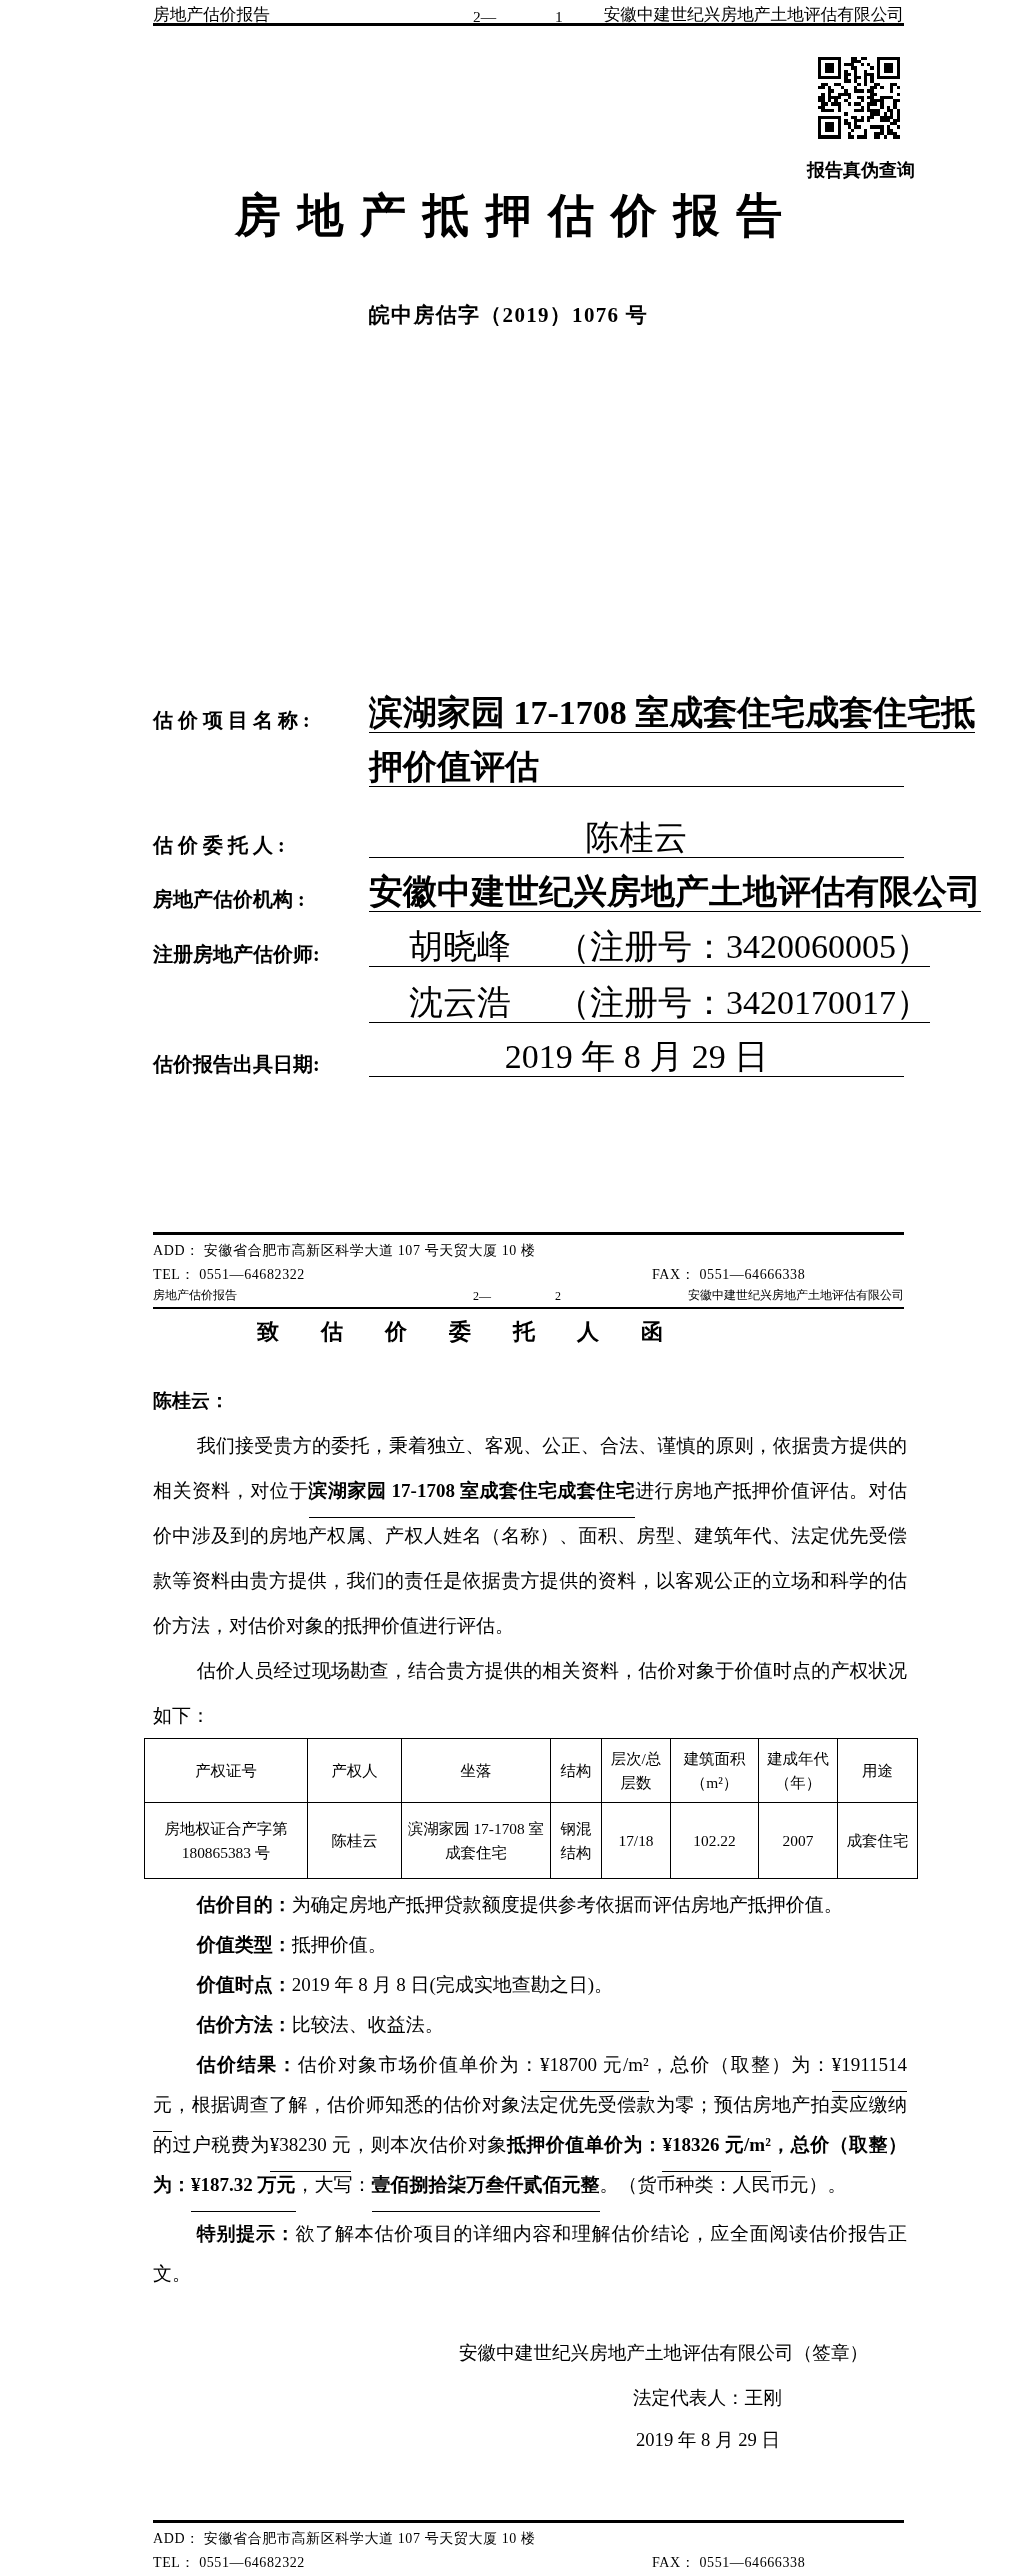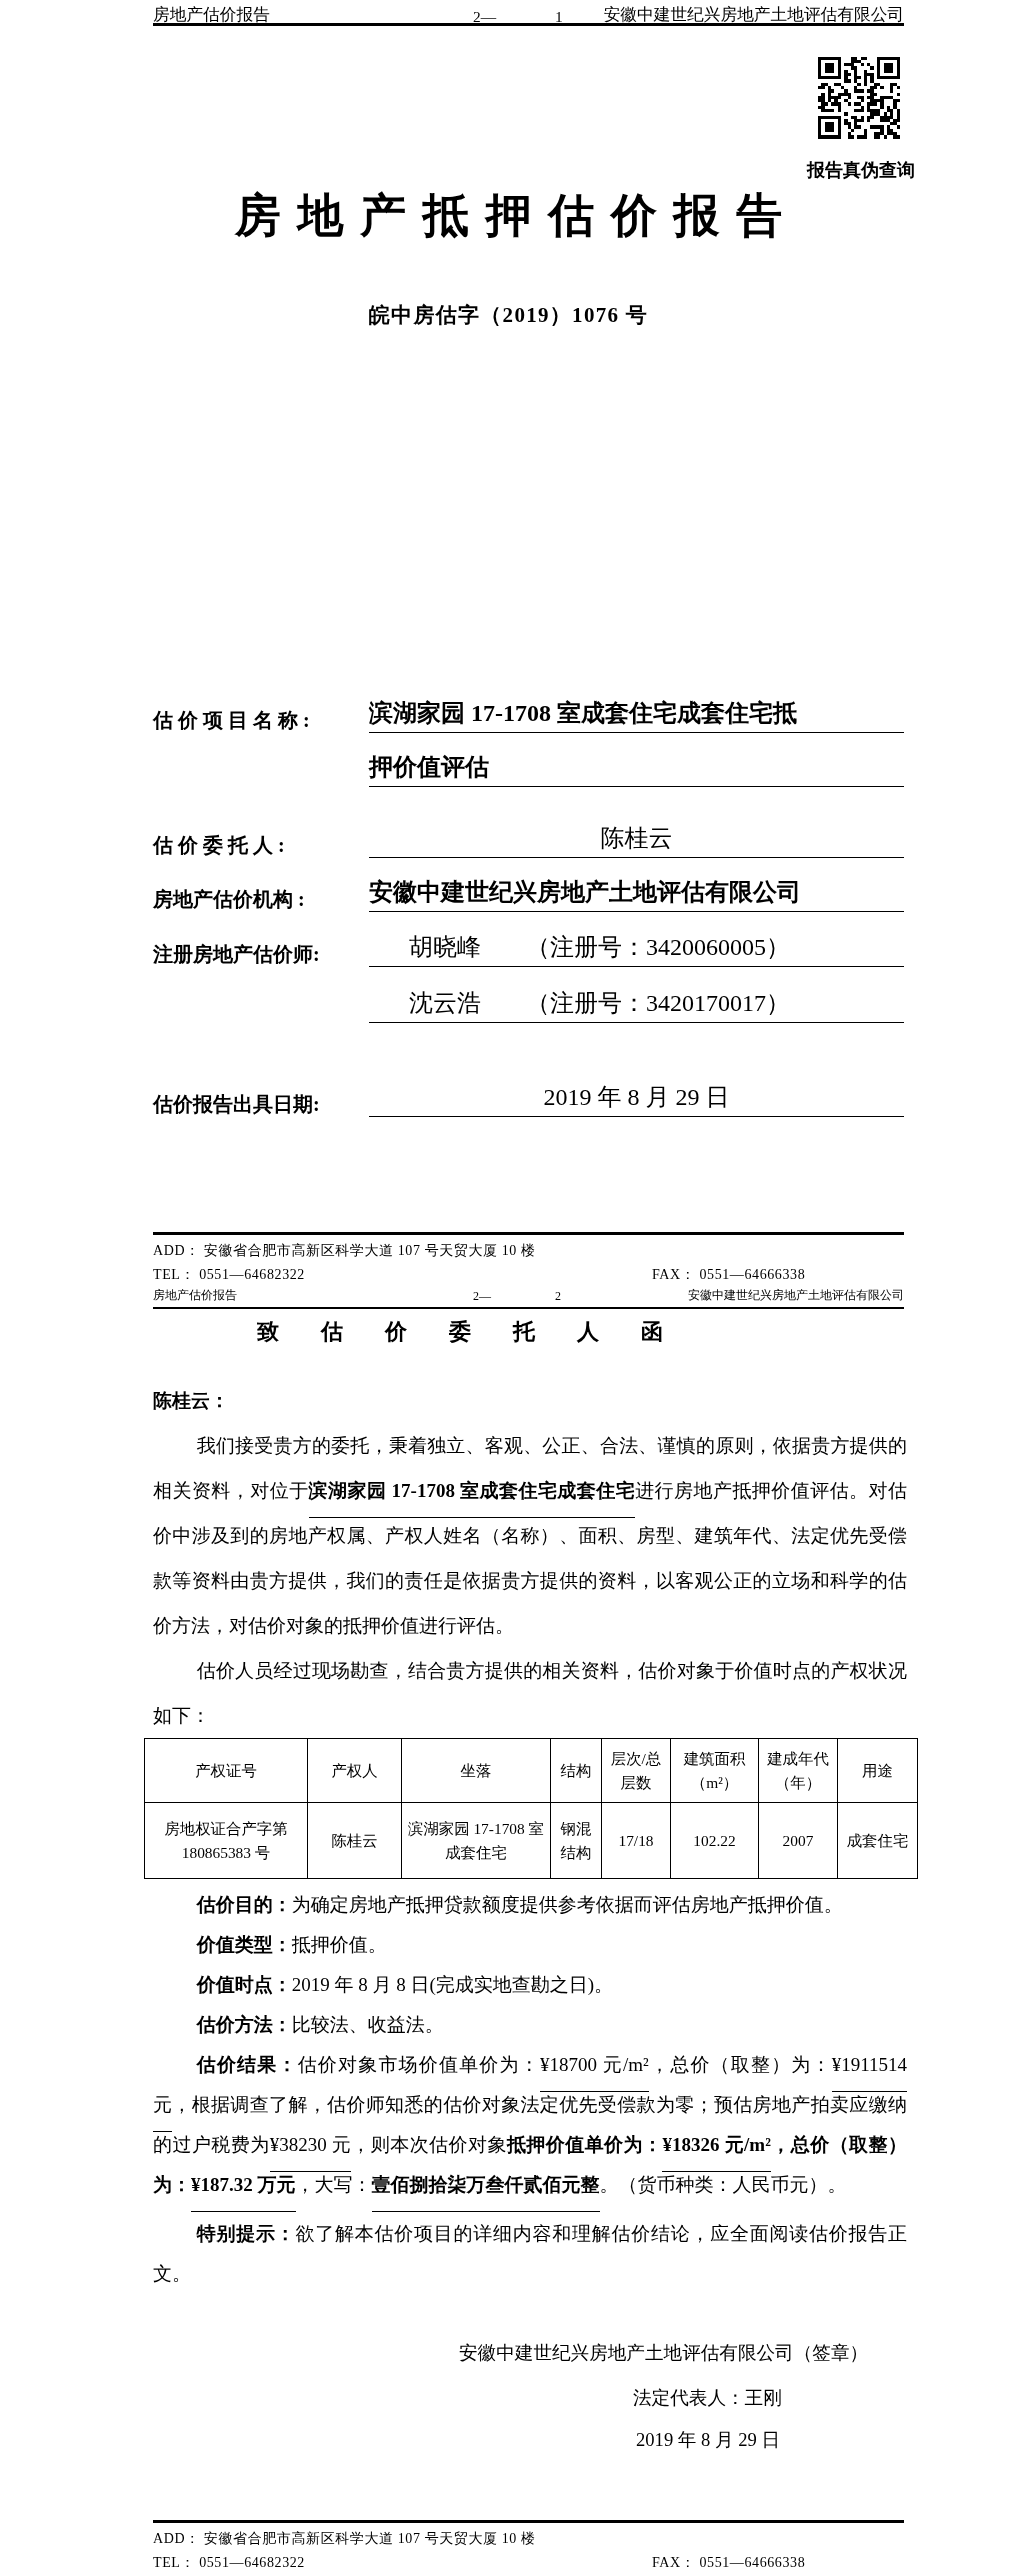--- a/index.html
+++ b/index.html
@@ -23,21 +23,21 @@
   .footerblk .ffax{position:absolute;left:499px;top:0;}
   
   .qrbox{left:818px;top:55px;width:82px;height:85px;}
   .qrcap{left:800px;top:158px;width:122px;text-align:center;font-size:18px;font-weight:bold;}
   .doctitle{left:0;top:185px;width:1017px;text-align:center;font-size:46px;font-weight:bold;
             letter-spacing:16.7px;padding-left:16.7px;box-sizing:border-box;white-space:nowrap;}
   .docno{left:0;top:301px;width:1017px;text-align:center;font-size:21px;font-weight:bold;letter-spacing:1.3px;}
   .form{left:153px;top:691px;width:751px;height:397px;}
   .frow{position:absolute;left:0;width:751px;height:42px;display:flex;align-items:flex-end;}
   .flabel{width:216px;flex:0 0 216px;font-size:20px;font-weight:bold;line-height:26px;white-space:nowrap;}
-  .fval{flex:1;border-bottom:1.3px solid #000;font-size:24px;line-height:36px;white-space:nowrap;
+  .fval{flex:1;border-bottom:1.3px solid #000;font-size:34px;line-height:36px;white-space:nowrap;
         padding-bottom:1.3px;font-family:Liberation Serif, serif;}
   .fval.center{text-align:center;}
   .fval.boldv{font-weight:bold;}
   .fval .regno{margin-left:45px;}
   .fval.pad{padding-left:40px;}
   
   .lettertitle{left:0;top:1317px;width:920px;text-align:center;font-size:22px;font-weight:bold;
                letter-spacing:42px;padding-left:42px;box-sizing:border-box;white-space:nowrap;}
   .bodyblk{left:153px;top:1378px;width:754px;font-size:19px;line-height:45px;text-align:justify;}
   .salut{font-weight:bold;margin:0;}
@@ -311,21 +311,21 @@
     <span class="fval boldv">安徽中建世纪兴房地产土地评估有限公司</span>
   </div>
   <div class="frow" style="top:234px;">
     <span class="flabel">注册房地产估价师:</span>
     <span class="fval pad"><span>胡晓峰</span><span class="regno">（注册号：3420060005）</span></span>
   </div>
   <div class="frow" style="top:290px;">
     <span class="flabel"></span>
     <span class="fval pad"><span>沈云浩</span><span class="regno">（注册号：3420170017）</span></span>
   </div>
-  <div class="frow" style="top:344px;margin-top:40px;">
+  <div class="frow" style="top:344px;">
     <span class="flabel">估价报告出具日期:</span>
     <span class="fval center">2019 年 8 月 29 日</span>
   </div>
 </div>
 
 <div class="abs footerblk" style="top:1232px;">
   <div class="frule"></div>
   <div class="fadd">ADD： 安徽省合肥市高新区科学大道 107 号天贸大厦 10 楼</div>
   <div class="ftelrow">
     <span>TEL： 0551—64682322</span>

